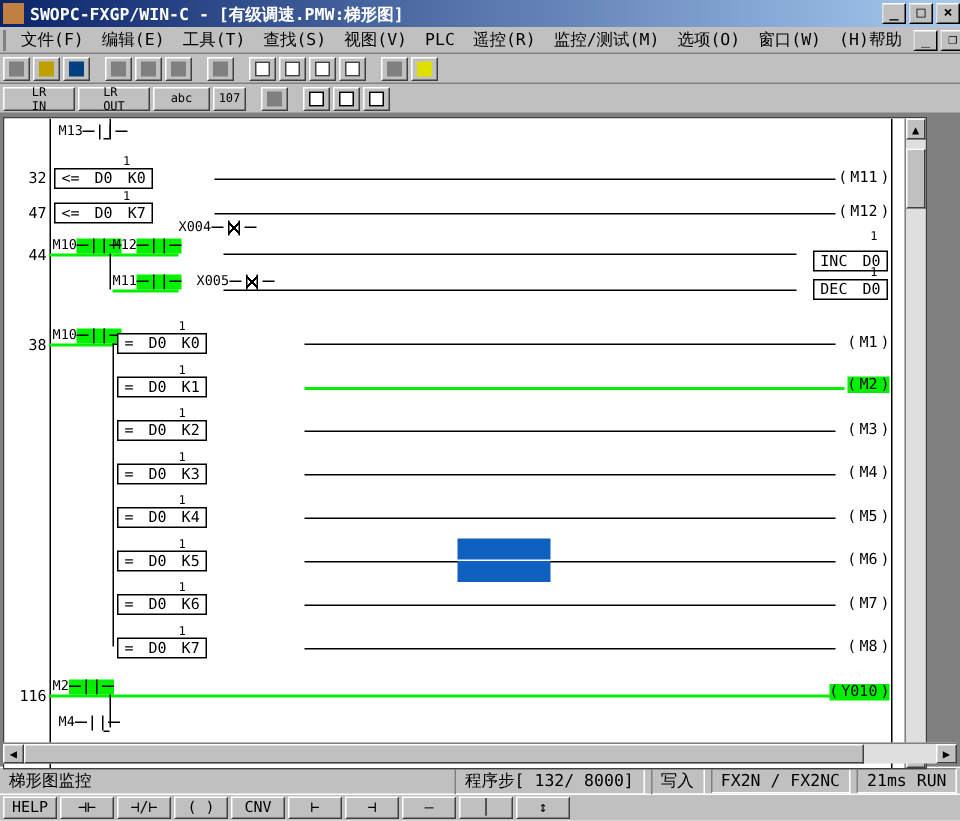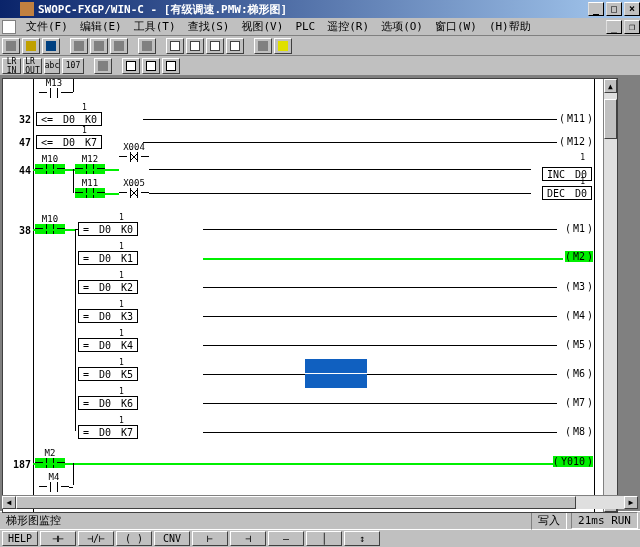--- a/index.html
+++ b/index.html
@@ -12,21 +12,21 @@
     height: 547px;
     overflow: hidden;
     position: relative;
   }
   .titlebar {
     height: 18px;
     background: linear-gradient(to right, #0a246a, #a6caf0);
     color: #fff;
     display: flex;
     align-items: center;
-    padding-left: 20px;
+    padding-left: 2px;
     font-weight: bold;
     font-size: 11px;
   }
   .titlebar .icon {
     width: 14px; height: 14px;
     background: #c08040;
     margin-right: 4px;
     display: inline-block;
   }
   .titlebar .wincontrols {
@@ -76,21 +76,21 @@
   .tbtn {
     width: 18px; height: 16px;
     background: #c0c0c0;
     border: 1px solid;
     border-color: #fff #404040 #404040 #fff;
     cursor: pointer;
     display:flex; align-items:center; justify-content:center;
   }
   .tbtn-inner { width:10px; height:10px; background:#808080;}
   .tb-sep { width:6px;}
-  .tb-linebtn { width:19px;}
+  .tb-linebtn { width:48px;}
   .mdi-area {
     position: relative;
     background: #808080;
     width: 640px;
     height: calc(547px - 18px - 18px - 20px - 20px - 18px - 18px);
   }
   .childwin {
     position: absolute;
     left: 2px; top: 2px;
     width: 616px; height: 100%;
@@ -111,27 +111,26 @@
     border-left: 1px solid #000;
   }
   .busL { left: 30px; }
   .busR { right: 10px; }
   .rownum {
     position: absolute;
     left: 0; width: 28px;
     text-align: right;
     font-size: 10px;
     color: #000;
-    font-weight: bold;
   }
   .contact {
     position:absolute;
     height:18px;
     display:flex;
-    flex-direction:column;
+    flex-direction:row;
     align-items:center;
     font-size:9px;
   }
   .contact .sym {
     width:30px; height:10px;
     display:flex; align-items:center; justify-content:center;
     position:relative;
   }
   .contact .sym::before, .contact .sym::after {
     content:''; position:absolute; top:4px; height:1px; background:#000; width:8px;
@@ -217,20 +216,21 @@
 
 <div class="menubar">
   <span class="micon"></span>
   <span class="mitem">文件(F)</span>
   <span class="mitem">编辑(E)</span>
   <span class="mitem">工具(T)</span>
   <span class="mitem">查找(S)</span>
   <span class="mitem">视图(V)</span>
   <span class="mitem">PLC</span>
   <span class="mitem">遥控(R)</span>
+  <span class="mitem">监控/测试(M)</span>
   <span class="mitem">选项(O)</span>
   <span class="mitem">窗口(W)</span>
   <span class="mitem">(H)<span>帮助</span></span>
   <div style="margin-left:auto;display:flex">
     <div class="winbtn">_</div>
     <div class="winbtn">❐</div>
 
   </div>
 </div>
 
@@ -276,21 +276,21 @@
       <div class="tbtn-inner"></div>
     </div>
   <div class="tbtn">
       <div class="tbtn-inner" style="background:#e0e000"></div>
     </div>
 </div>
 
 <div class="toolbar" style="height:20px">
   <div class="tbtn tb-linebtn" style="font-size:8px">LR<br>IN</div>
   <div class="tbtn tb-linebtn" style="font-size:8px">LR<br>OUT</div>
-  <div class="tbtn" style="width:16px;font-size:8px">abc</div>
+  <div class="tbtn" style="width:38px;font-size:8px">abc</div>
   <div class="tbtn" style="width:22px;font-size:8px">107</div>
   <div class="tb-sep"></div>
   <div class="tbtn">
       <div class="tbtn-inner"></div>
     </div>
   <div class="tb-sep"></div>
   <div class="tbtn">
       <div class="tbtn-inner" style="background:#fff;border:1px solid #000"></div>
     </div>
   <div class="tbtn">
@@ -373,21 +373,21 @@
     <div class="sup1" style="right:20px;top:74px">1</div>
 
     <div class="vline" style="left:70px;top:90px;height:24px"></div>
     <div class="contact on" style="left:72px;top:100px">
       <span class="lbl">M11</span>
           <div class="sym">
             <div class="bars"></div>
           </div>
     </div>
     <div class="hline on" style="left:72px;top:114px;width:44px"></div>
-    <div class="contact" style="left:116px;top:100px">
+    <div class="contact" style="left:128px;top:100px">
       <span class="lbl">X005</span>
           <div class="sym">
             <div class="bars xtype"></div>
           </div>
     </div>
     <div class="hline" style="left:146px;top:114px;width:382px"></div>
     <div class="fblock" style="right:13px;top:107px">
       <span>DEC</span>
           <span>D0</span>
     </div>
@@ -504,21 +504,21 @@
           <span>K7</span>
         </div>
     <div class="sup1" style="left:116px;top:337px">1</div>
     <div class="hline" style="left:200px;top:353px;width:354px"></div>
     <div class="coil" style="right:12px;top:347px">
           <span class="paren">(</span>
           <span>M8</span>
           <span class="paren">)</span>
         </div>
 
-    <div class="rownum" style="top:380px">187</div>
+    <div class="rownum" style="top:380px">116</div>
     <div class="contact on" style="left:32px;top:370px">
       <span class="lbl">M2</span>
           <div class="sym">
             <div class="bars"></div>
           </div>
     </div>
     <div class="hline on" style="left:30px;top:384px;width:530px"></div>
     <div class="coil on" style="right:12px;top:377px">
           <span class="paren">(</span>
           <span>Y010</span>
@@ -549,21 +549,23 @@
    <div style="flex:1;position:relative">
      <div class="thumb" style="position:absolute;top:0;bottom:0;left:0;width:560px"></div>
    </div>
    <div class="scrbtn h">▶</div>
  </div>
 </div>
 
 <div class="statusrow">
   <span style="padding-left:4px">梯形图监控</span>
   <span style="flex:1"></span>
+  <span class="statuscell"><span>程序步[</span><span> 132/ 8000]</span></span>
   <span class="statuscell">写入</span>
+  <span class="statuscell">FX2N / FX2NC</span>
   <span class="statuscell">21ms RUN</span>
 </div>
 
 <div class="fkeys">
   <div class="fkey">HELP</div>
   <div class="fkey">⊣⊢</div>
   <div class="fkey">⊣/⊢</div>
   <div class="fkey">( )</div>
   <div class="fkey">CNV</div>
   <div class="fkey">⊢</div>

